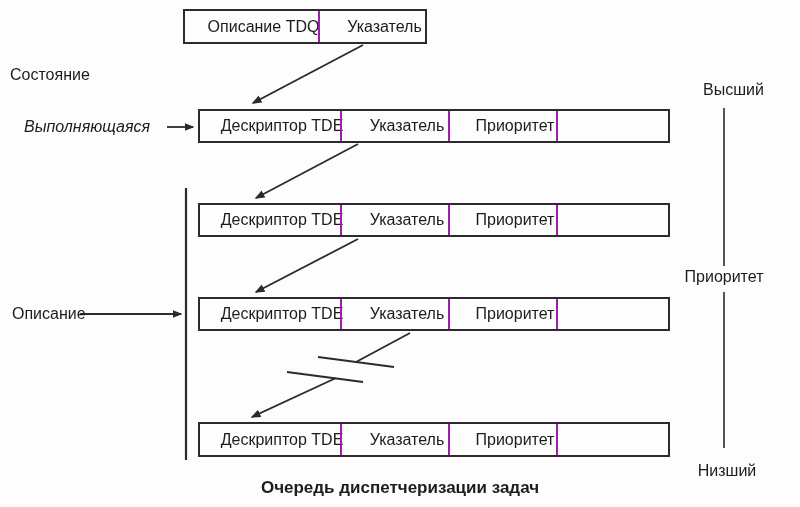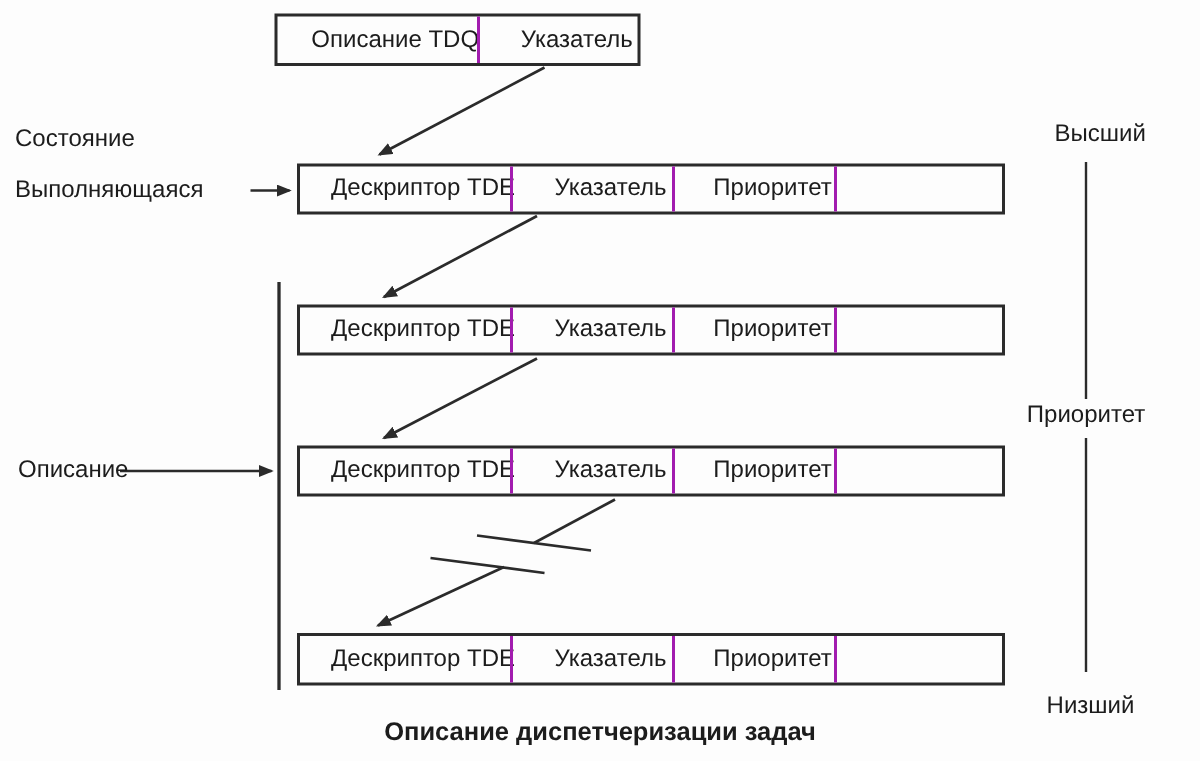--- a/index.html
+++ b/index.html
@@ -83,23 +83,23 @@
     <div class="cell" style="flex:1;"></div>
   </div>
 
   <div class="box" style="left:198px;top:422px;width:472px;height:35px;">
     <div class="cell" style="width:140px;">Дескриптор TDE</div>
     <div class="cell" style="width:108px;">Указатель</div>
     <div class="cell" style="width:108px;">Приоритет</div>
     <div class="cell" style="flex:1;"></div>
   </div>
 
-  <div class="lbl" style="left:10px;top:84px;text-align:right;">Состояние</div>
-  <div class="lbl" style="left:10px;top:118px;">Выполняющаяся</div>
+  <div class="lbl" style="left:10px;top:66px;text-align:right;">Состояние</div>
+  <div class="lbl" style="left:24px;top:118px;font-style:italic;">Выполняющаяся</div>
   <div class="lbl" style="left:12px;top:305px;">Описание</div>
 
   <div class="lbl centered" style="left:724px;top:81px;padding-left:19px;">Высший</div>
   <div class="lbl centered" style="left:724px;top:268px;">Приоритет</div>
   <div class="lbl centered" style="left:727px;top:462px;">Низший</div>
 
-  <div class="caption">Описание диспетчеризации задач</div>
+  <div class="caption">Очередь диспетчеризации задач</div>
 
 </div>
 
 </body></html>

